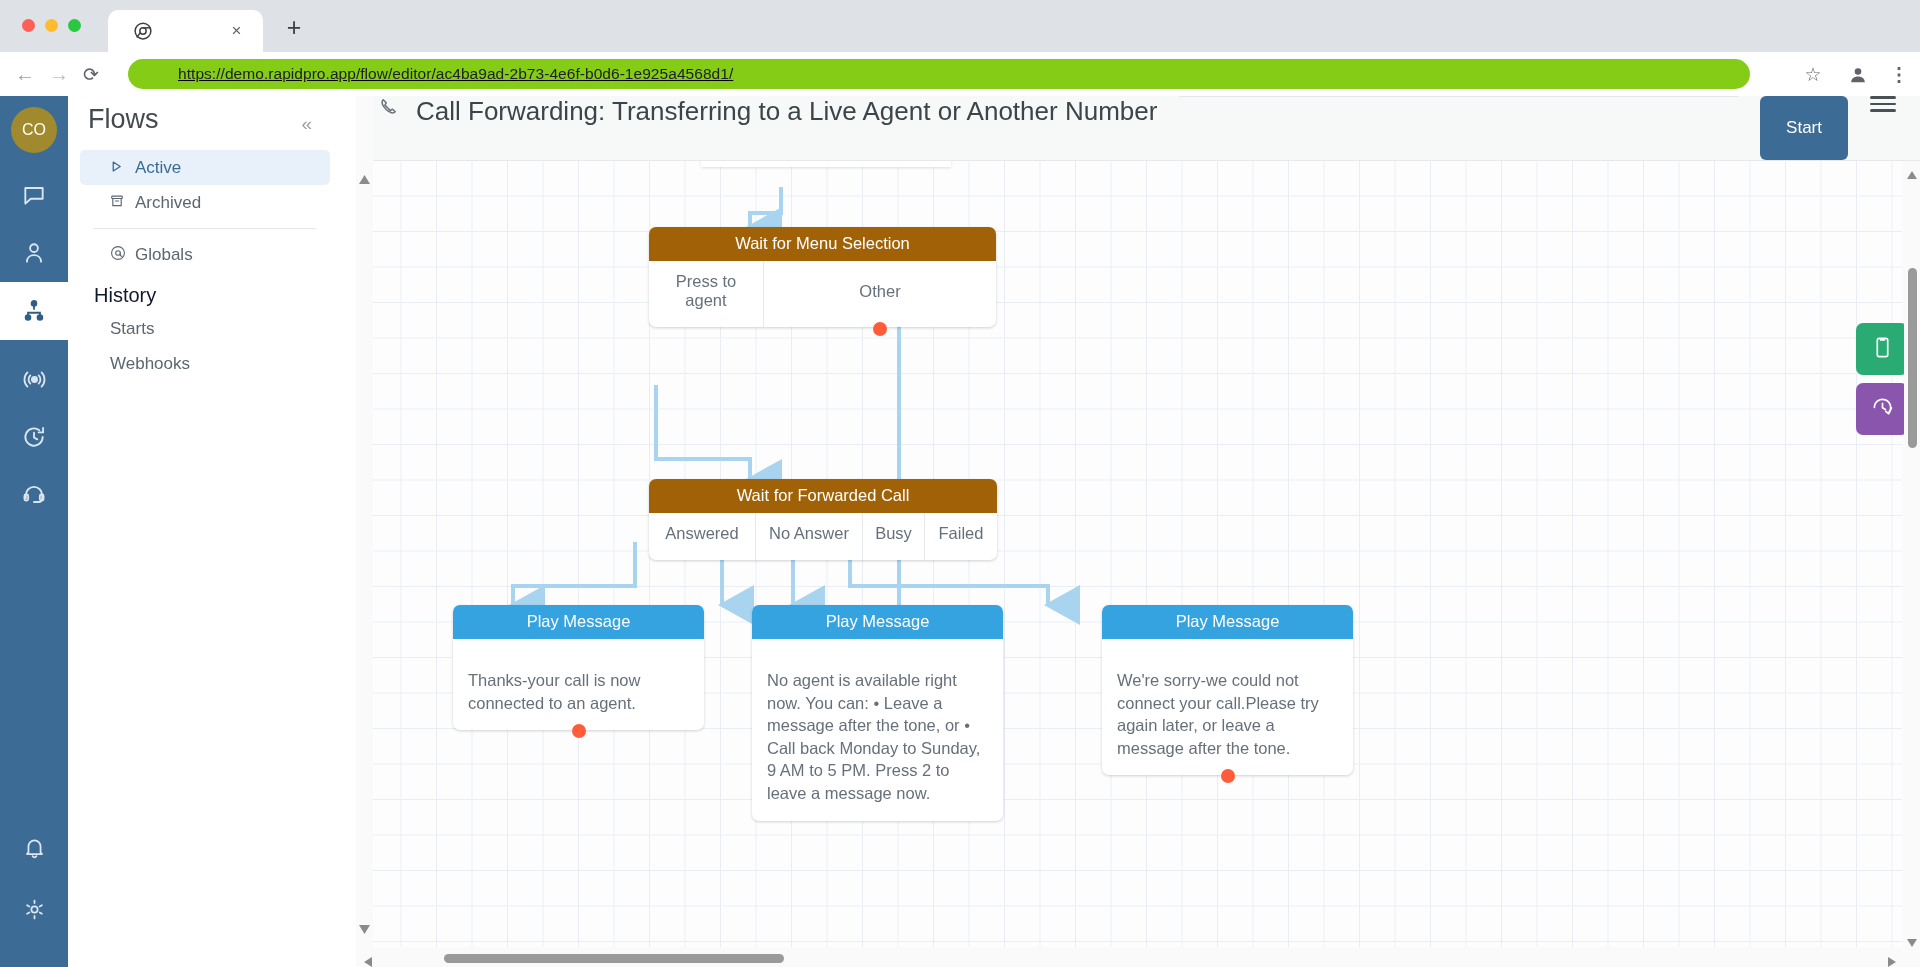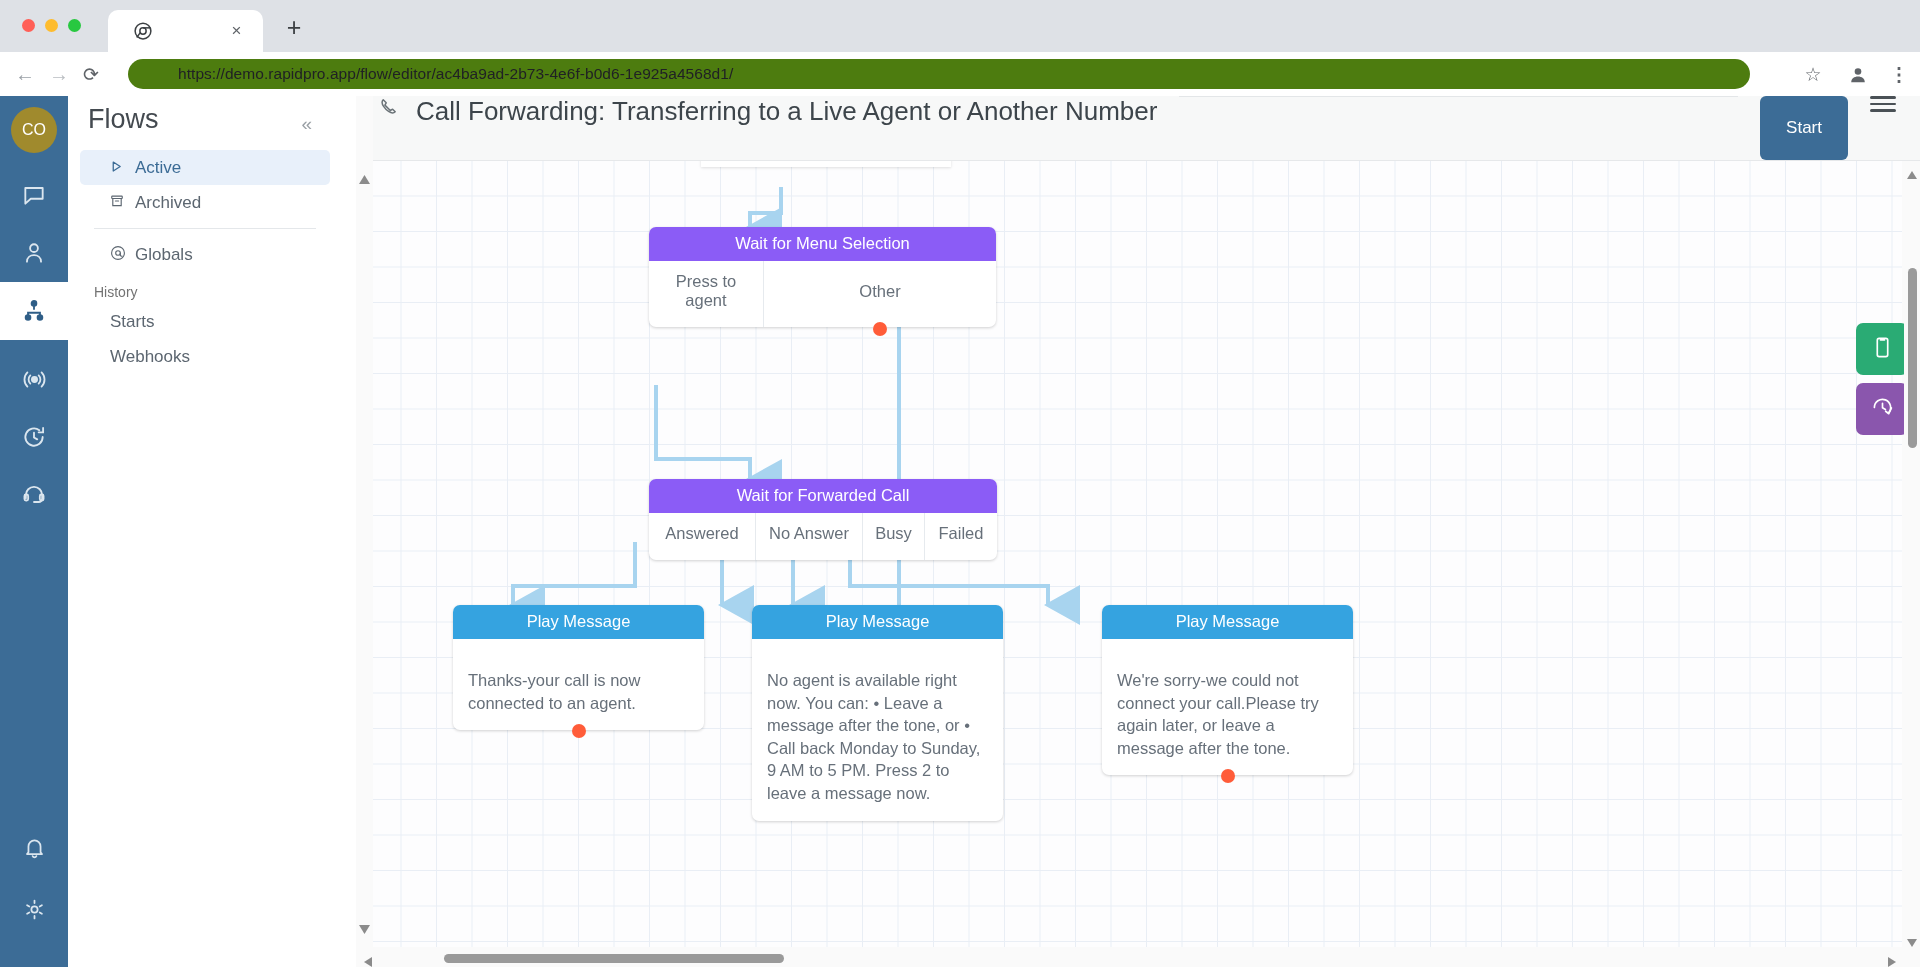--- a/index.html
+++ b/index.html
@@ -45,22 +45,22 @@
   .nav-btn {
     position:absolute; top:10px; width:26px; height:26px; cursor:pointer;
     color:#9aa0a6; font-size:20px; line-height:25px; text-align:center;
   }
   #nav-back{ left:12px; }
   #nav-fwd{ left:46px; color:#b9bdc1; }
   #nav-reload{ left:78px; color:#5f6368; font-size:19px; }
 
   .omnibox {
     position:absolute; left:128px; top:7px; width:1622px; height:30px;
-    background:#4d7c0f; border-radius:16px;
-    display:flex; align-items:center;
+    background:#84cc16; border-radius:16px;
+    display:flex; align-items:center;text-decoration:underline;
   }
   .omnibox-url {
     margin-left:50px; font-size:15.5px; color:#202124; letter-spacing:0.05px;
     white-space:nowrap;
   }
   .chrome-right-icon {
     position:absolute; top:10px; width:26px; height:26px; cursor:pointer;
     text-align:center; line-height:25px;
   }
   #star-icon{ left:1800px; color:#5f6368; font-size:19px; }
@@ -110,21 +110,21 @@
   }
   .nav-list { position:absolute; left:12px; top:54px; width:250px; }
   .nav-row {
     height:35px; display:flex; align-items:center; padding-left:30px;
     border-radius:5px; font-size:17px; color:#5c6670; cursor:pointer;
   }
   .nav-row.selected { background:#e8f0fa; color:#3b6b95; }
   .nav-row .nic { width:25px; font-size:15px; display:inline-block; }
   .nav-sep { height:1px; background:#e4e7ea; margin:8px 14px 8px 14px; }
   .nav-group-label {
-    padding-left:14px; font-size:14px; color:#737373; margin:12px 0 4px;
+    padding-left:14px; font-size:20px; color:#0f172a; margin:12px 0 4px;
   }
 
   .rail-bottom-item {
     position:absolute; left:0; width:68px; height:58px;
     display:flex; align-items:center; justify-content:center; cursor:pointer;
   }
 
   
   .editor { position:absolute; left:356px; top:0; width:1564px; height:871px; background:#fafafa; }
 
@@ -158,21 +158,21 @@
   }
 
   .node {
     position:absolute; background:#ffffff; border-radius:7px;
     box-shadow:0 1px 3px rgba(0,0,0,.18); overflow:visible;
   }
   .node-head {
     color:#fff; font-size:16.5px; text-align:center; padding:7px 0 8px;
     border-radius:7px 7px 0 0;
   }
-  .head-wait { background:#8b5cf6; }
+  .head-wait { background:#a16207; }
   .head-msg  { background:#35a3e0; }
   .node-body { padding:30px 15px 16px; font-size:16.5px; color:#67707a; line-height:1.37; }
   .exits { display:flex; }
   .exit {
     flex:1; text-align:center; font-size:16.5px; color:#67707a;
     padding:11px 6px 17px; position:relative; border-right:1px solid #e6eaee;
     min-height:62px; display:flex; align-items:center; justify-content:center;
     cursor:pointer;
   }
   .exit:last-child { border-right:none; }

